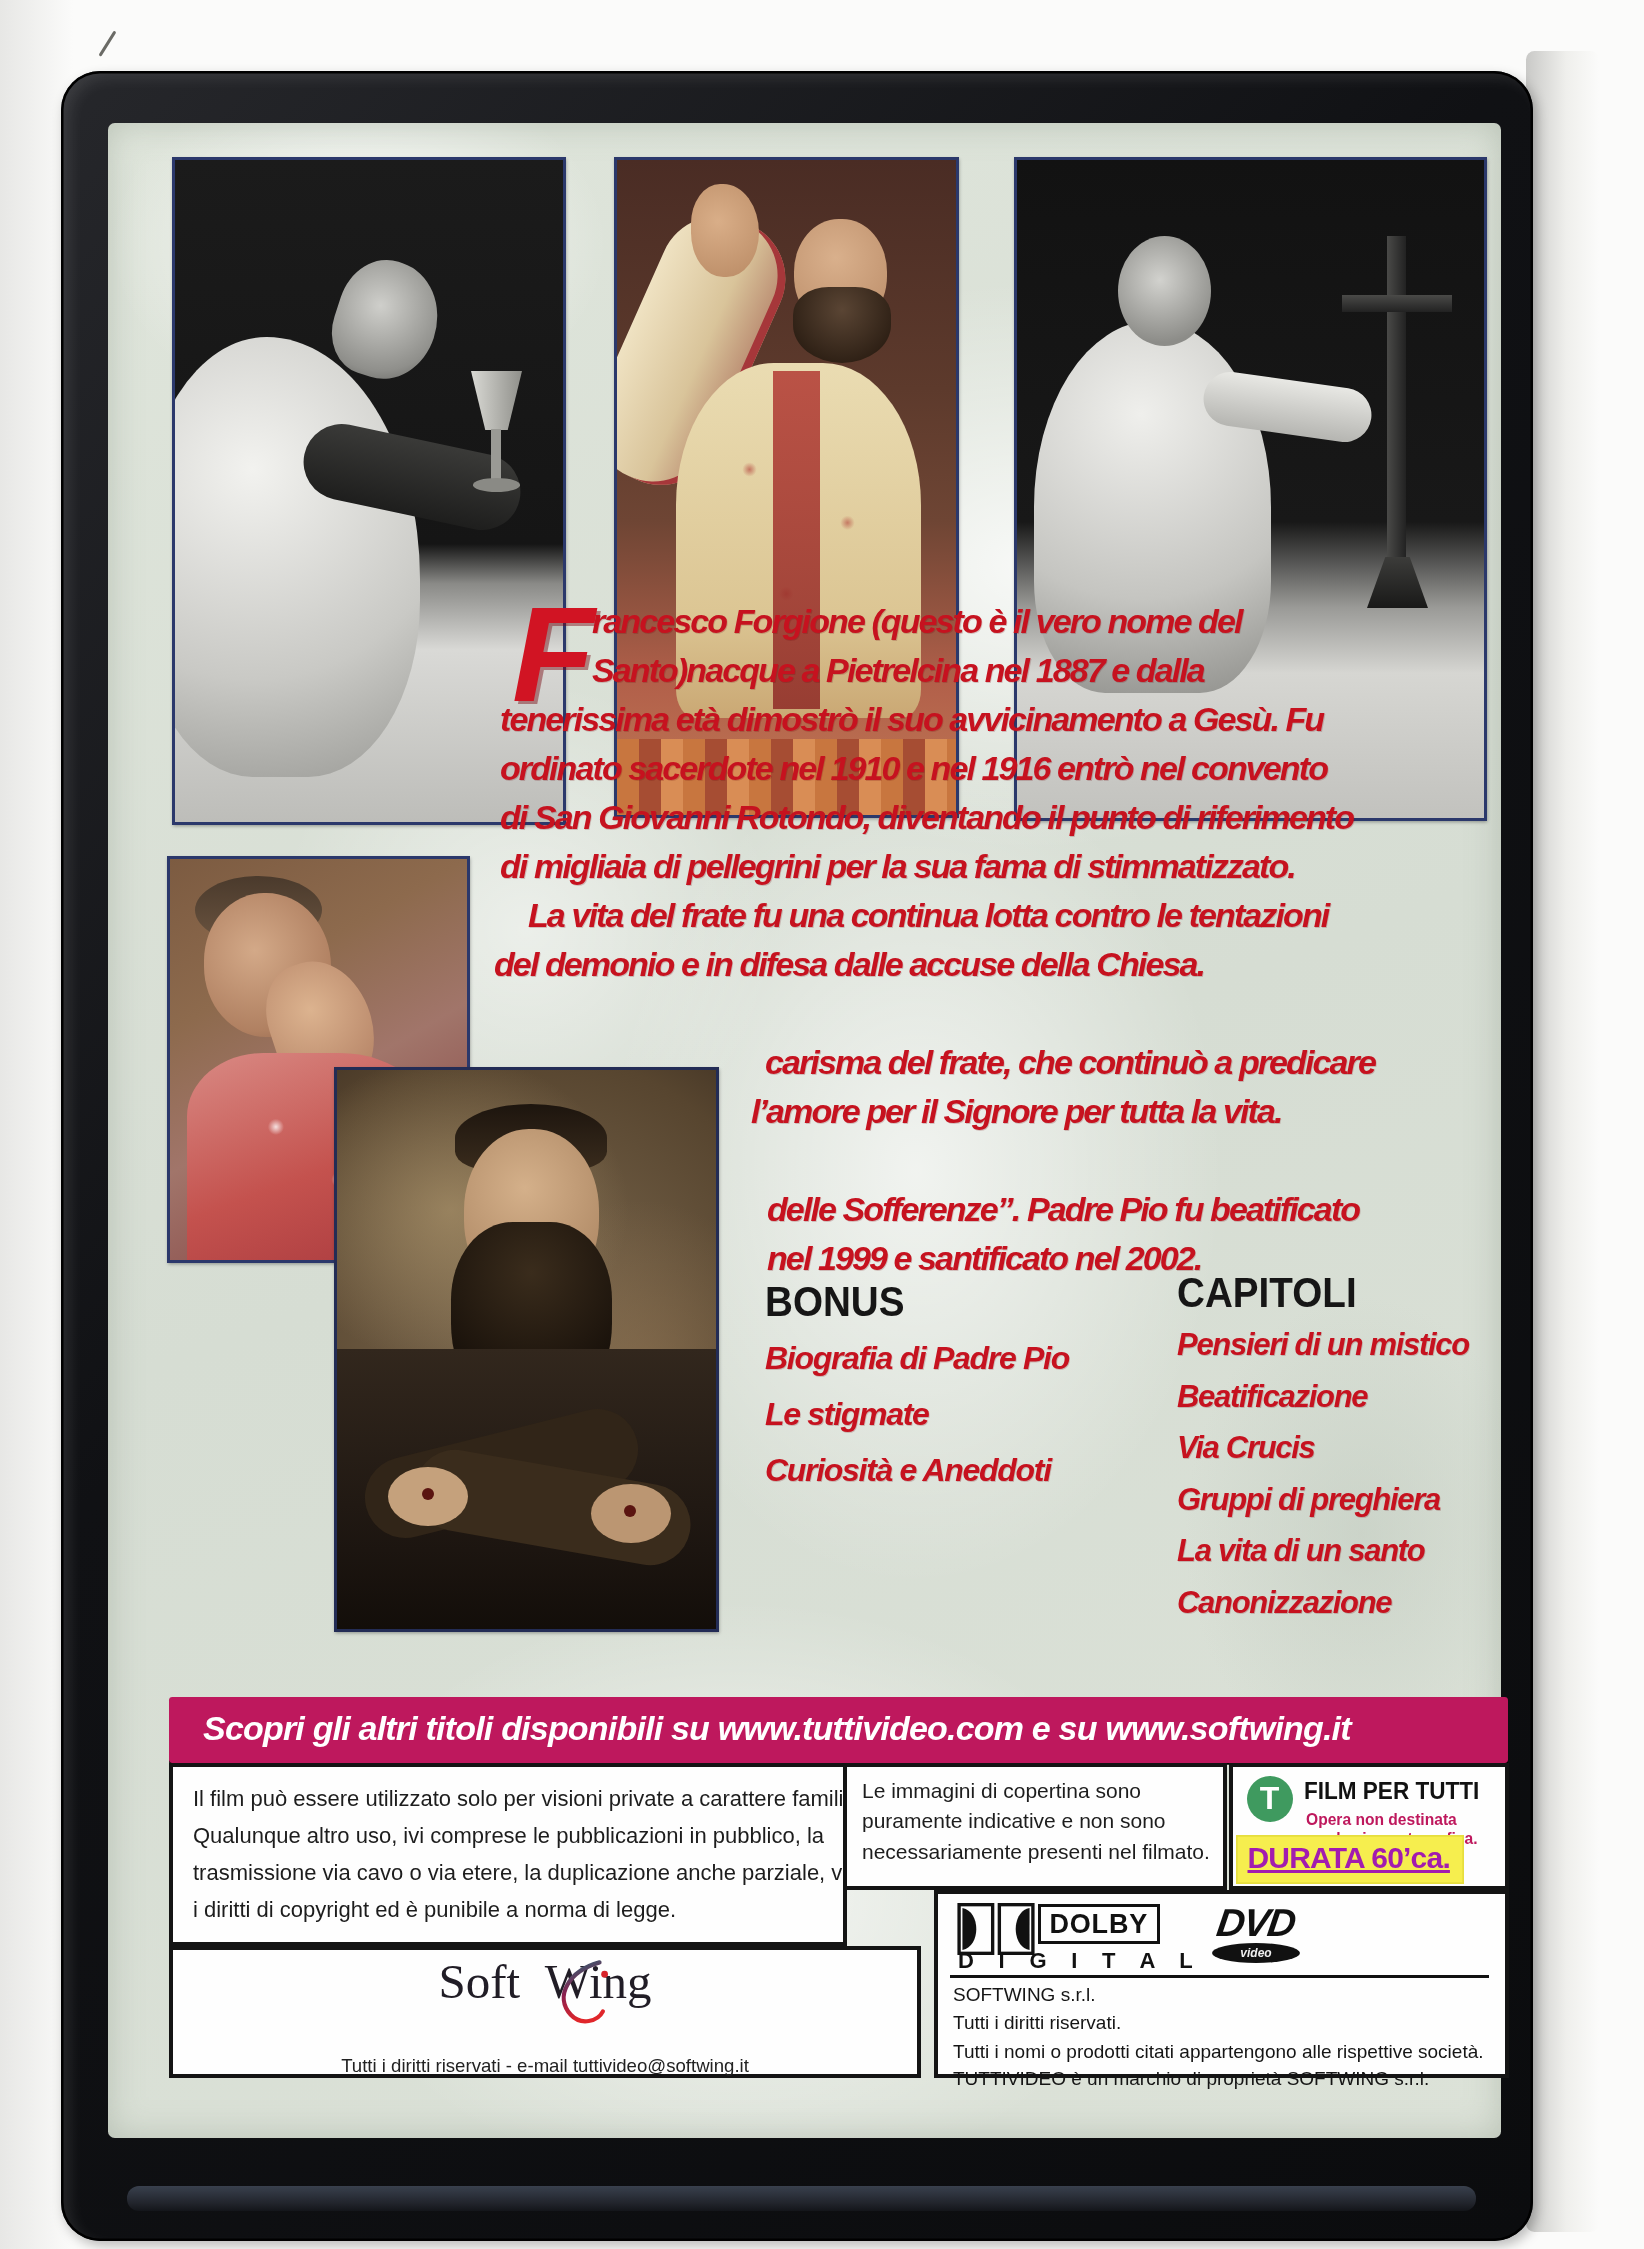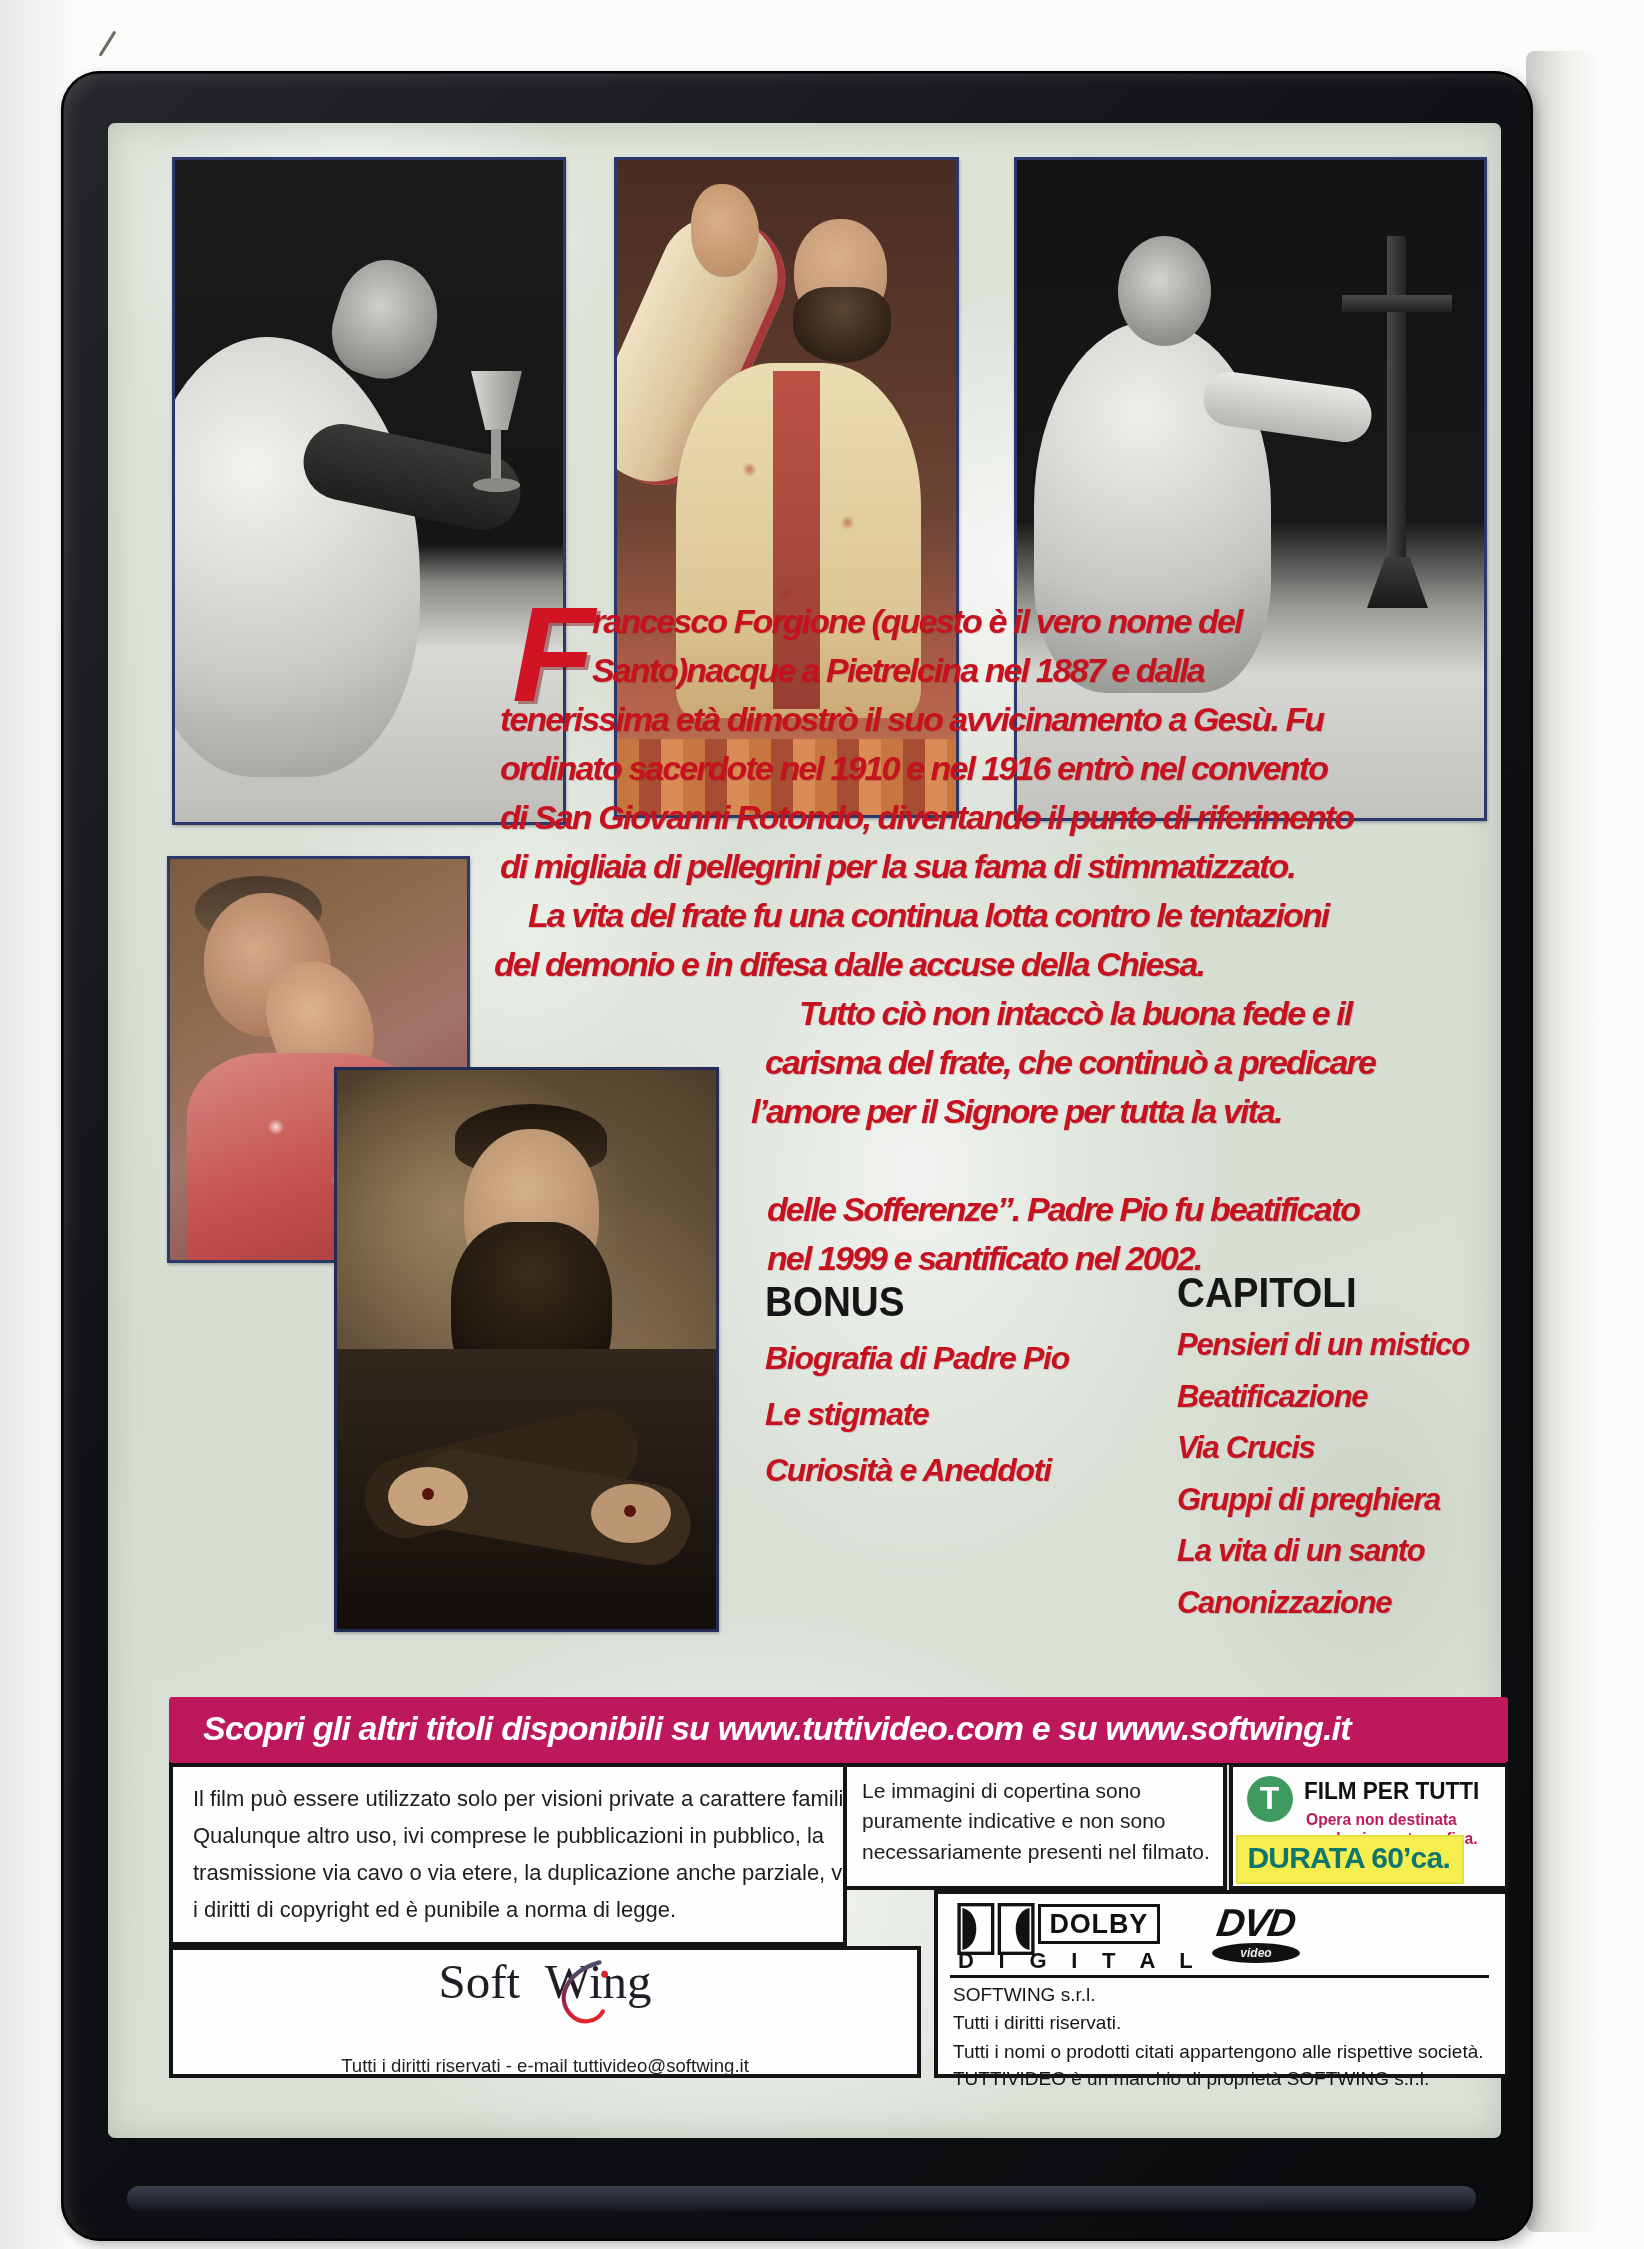--- a/index.html
+++ b/index.html
@@ -159,21 +159,21 @@
   .note-line{position:absolute;left:15px;font-size:21px;color:#1d1d1d;white-space:nowrap;}
   #rating-box{left:1229px;top:1763px;width:280px;height:127px;}
   #rating-circle{position:absolute;left:13.5px;top:8.5px;width:46px;height:46px;border-radius:50%;
     background:#3f9a5f;color:#fff;font-weight:900;font-size:32px;text-align:center;line-height:44px;}
   #rating-title{position:absolute;left:71px;top:10px;font-size:24.5px;font-weight:800;
     transform:scaleX(.92);transform-origin:left;white-space:nowrap;color:#111;}
   .rating-note{position:absolute;left:73px;font-size:15.6px;font-weight:700;color:#be185d;white-space:nowrap;}
   #duration-bar{position:absolute;left:2.5px;bottom:2.5px;width:228px;height:49px;background:#f6ee4e;
     box-shadow:0 0 0 1.7px #e6de3e inset;}
   #duration-bar span{display:block;padding:6.8px 0 0 12px;font-size:30px;font-weight:800;
-    color:#0f766e;letter-spacing:-0.8px;white-space:nowrap;}
+    color:#a21caf;letter-spacing:-0.8px;white-space:nowrap;text-decoration:underline;}
 
   #publisher-box{left:169px;top:1946px;width:752px;height:132px;}
   #softwing-logo{position:absolute;left:0;top:3.4px;width:100%;text-align:center;
     font-family:"Liberation Serif",serif;font-size:49px;color:#211d26;white-space:nowrap;}
   #swoosh{position:absolute;left:379px;top:8.5px;}
   .pub-line{position:absolute;width:100%;text-align:center;font-size:18.6px;color:#222;white-space:nowrap;}
 
   #tech-box{left:934px;top:1890px;width:575px;height:188px;}
   #dolby{position:absolute;left:18.6px;top:8.5px;}
   #dolby-word{position:absolute;left:100px;top:10px;border:3.4px solid #111;padding:1.7px 8.5px;
@@ -252,21 +252,20 @@
 
   <div id="dropcap">F</div>
   <div class="bodyline" style="left:592px;top:602px">rancesco Forgione (questo è il vero nome del</div>
   <div class="bodyline" style="left:592px;top:651px">Santo)nacque a Pietrelcina nel 1887 e dalla</div>
   <div class="bodyline" style="left:500px;top:700px">tenerissima età dimostrò il suo avvicinamento a Gesù. Fu</div>
   <div class="bodyline" style="left:500px;top:749px">ordinato sacerdote nel 1910 e nel 1916 entrò nel convento</div>
   <div class="bodyline" style="left:500px;top:798px">di San Giovanni Rotondo, diventando il punto di riferimento</div>
   <div class="bodyline" style="left:500px;top:847px">di migliaia di pellegrini per la sua fama di stimmatizzato.</div>
   <div class="bodyline" style="left:528px;top:896px">La vita del frate fu una continua lotta contro le tentazioni</div>
   <div class="bodyline" style="left:494px;top:945px">del demonio e in difesa dalle accuse della Chiesa.</div>
-  <div class="bodyline" style="left:799px;top:994px">Tutto ciò non intaccò la buona fede e il</div>
   <div class="bodyline" style="left:765px;top:1043px">carisma del frate, che continuò a predicare</div>
   <div class="bodyline" style="left:751px;top:1092px">l’amore per il Signore per tutta la vita.</div>
   <div class="bodyline" style="left:767px;top:1190px">delle Sofferenze”. Padre Pio fu beatificato</div>
   <div class="bodyline" style="left:767px;top:1239px">nel 1999 e santificato nel 2002.</div>
 
   <div class="section-title" style="left:765px;top:1278px">BONUS</div>
   <div class="list-item bonus-item" style="left:765px;top:1340px">Biografia di Padre Pio</div>
   <div class="list-item bonus-item" style="left:765px;top:1396px">Le stigmate</div>
   <div class="list-item bonus-item" style="left:765px;top:1452px">Curiosità e Aneddoti</div>
 

